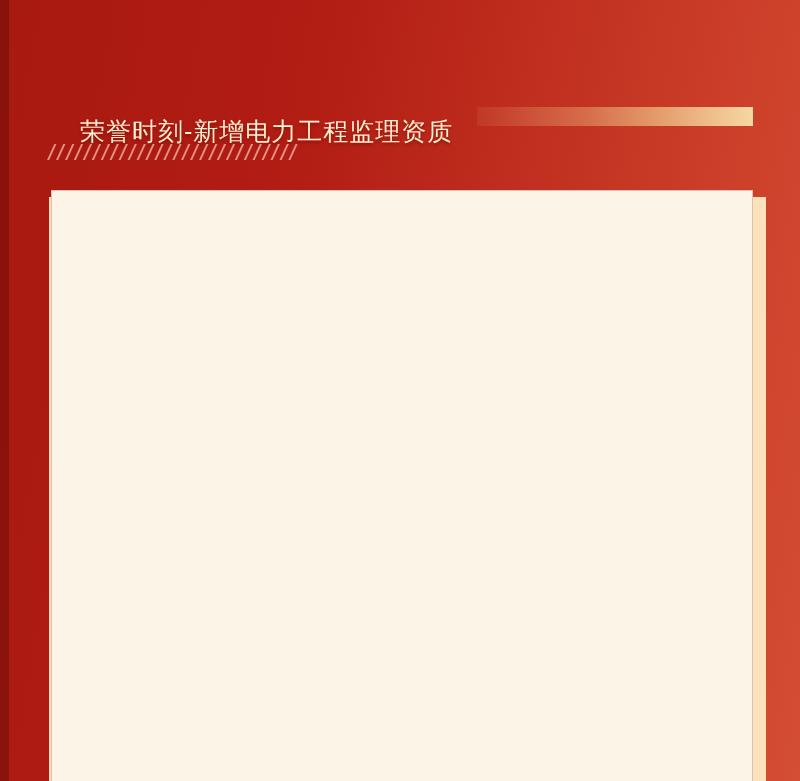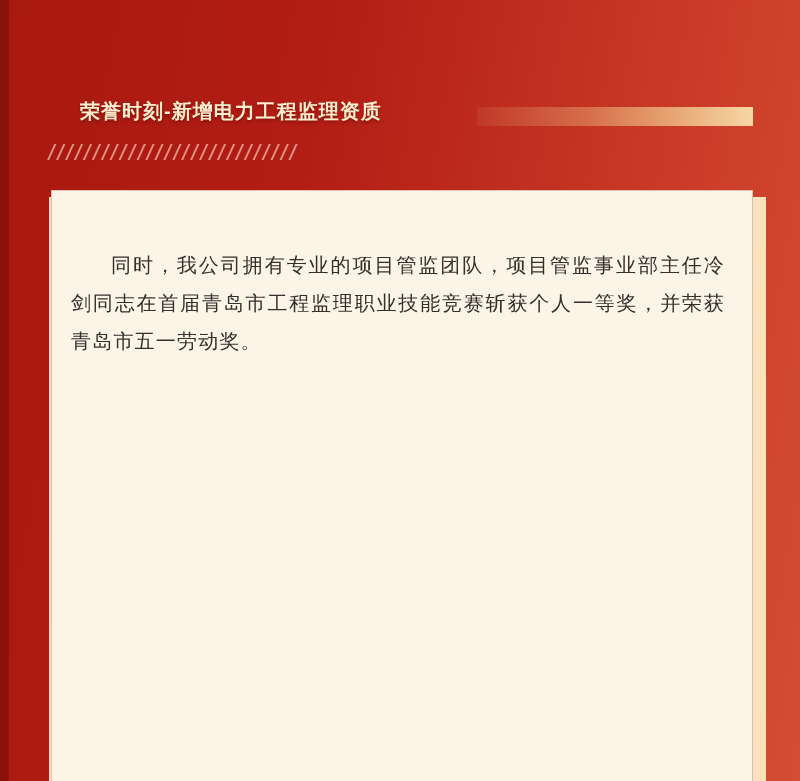--- a/index.html
+++ b/index.html
@@ -11,22 +11,22 @@
     font-family: "Liberation Sans", sans-serif;
   }
 
   .edge-strip {
     position: absolute; left: 0; top: 0;
     width: 9px; height: 100%;
     background: rgba(62, 4, 2, 0.30);
   }
 
   .page-title {
-    position: absolute; left: 80px; top: 99px;
-    font-size: 20px; font-weight: bold;
+    position: absolute; left: 80px; top: 116px;
+    font-size: 25px; font-weight: normal;
     line-height: 1.25;
     letter-spacing: 1px;
     color: #fdeecf;
     text-shadow: 0 2px 3px rgba(96, 10, 5, 0.5);
     white-space: nowrap;
   }
 
   .accent-bar {
     position: absolute; left: 477px; top: 107px;
     width: 276px; height: 19px;
@@ -79,15 +79,14 @@
 <div class="page-title">荣誉时刻-新增电力工程监理资质</div>
 
 <div class="accent-bar"></div>
 
 <div class="slash-row">////////////////////////////</div>
 
 <div class="card-back"></div>
 
 <div class="article-card">
   <div class="article">
-    <p>同时，我公司拥有专业的项目管监团队，项目管监事业部主任冷剑同志在首届青岛市工程监理职业技能竞赛斩获个人一等奖，并荣获青岛市五一劳动奖。</p>
   </div>
 </div>
 
 </body></html>

